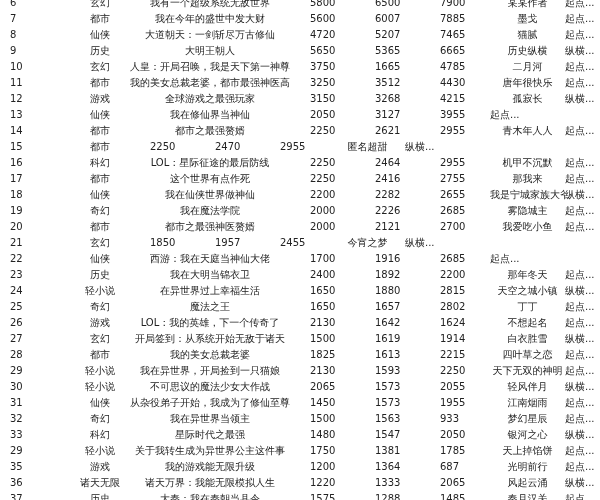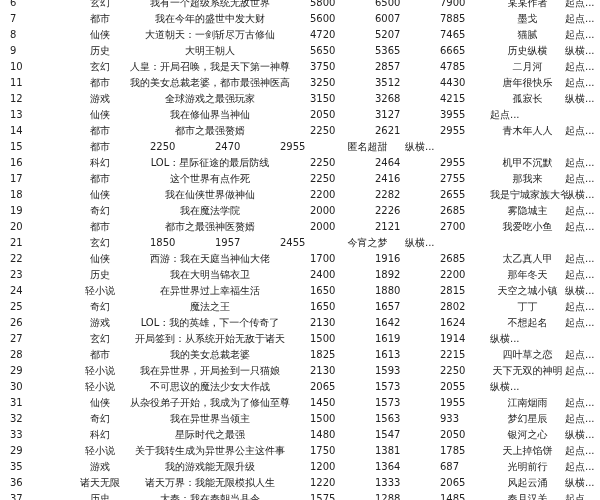--- a/index.html
+++ b/index.html
@@ -57,21 +57,21 @@
     <span class="c-n2">5365</span>
     <span class="c-n3">6665</span>
     <span class="c-author">历史纵横</span>
     <span class="c-site">纵横...</span>
   </div>
     <div class="row">
     <span class="c-rank">10</span>
     <span class="c-genre">玄幻</span>
     <span class="c-title">人皇：开局召唤，我是天下第一神尊</span>
     <span class="c-n1">3750</span>
-    <span class="c-n2">2857</span>
+    <span class="c-n2">1665</span>
     <span class="c-n3">4785</span>
     <span class="c-author">二月河</span>
     <span class="c-site">起点...</span>
   </div>
     <div class="row">
     <span class="c-rank">11</span>
     <span class="c-genre">都市</span>
     <span class="c-title">我的美女总裁老婆，都市最强神医高手</span>
     <span class="c-n1">3250</span>
     <span class="c-n2">3512</span>
@@ -176,21 +176,20 @@
     <span class="c-author">今宵之梦</span>
     <span class="c-site">纵横...</span>
   </div>
     <div class="row">
     <span class="c-rank">22</span>
     <span class="c-genre">仙侠</span>
     <span class="c-title">西游：我在天庭当神仙大佬</span>
     <span class="c-n1">1700</span>
     <span class="c-n2">1916</span>
     <span class="c-n3">2685</span>
-    <span class="c-author">太乙真人甲</span>
     <span class="c-site">起点...</span>
   </div>
     <div class="row">
     <span class="c-rank">23</span>
     <span class="c-genre">历史</span>
     <span class="c-title">我在大明当锦衣卫</span>
     <span class="c-n1">2400</span>
     <span class="c-n2">1892</span>
     <span class="c-n3">2200</span>
     <span class="c-author">那年冬天</span>
@@ -226,20 +225,21 @@
     <span class="c-author">不想起名</span>
     <span class="c-site">起点...</span>
   </div>
     <div class="row">
     <span class="c-rank">27</span>
     <span class="c-genre">玄幻</span>
     <span class="c-title">开局签到：从系统开始无敌于诸天</span>
     <span class="c-n1">1500</span>
     <span class="c-n2">1619</span>
     <span class="c-n3">1914</span>
+    <span class="c-author">白衣胜雪</span>
     <span class="c-site">纵横...</span>
   </div>
     <div class="row">
     <span class="c-rank">28</span>
     <span class="c-genre">都市</span>
     <span class="c-title">我的美女总裁老婆</span>
     <span class="c-n1">1825</span>
     <span class="c-n2">1613</span>
     <span class="c-n3">2215</span>
     <span class="c-author">四叶草之恋</span>
@@ -255,20 +255,21 @@
     <span class="c-author">天下无双的神明</span>
     <span class="c-site">起点...</span>
   </div>
     <div class="row">
     <span class="c-rank">30</span>
     <span class="c-genre">轻小说</span>
     <span class="c-title">不可思议的魔法少女大作战</span>
     <span class="c-n1">2065</span>
     <span class="c-n2">1573</span>
     <span class="c-n3">2055</span>
+    <span class="c-author">轻风伴月</span>
     <span class="c-site">纵横...</span>
   </div>
     <div class="row">
     <span class="c-rank">31</span>
     <span class="c-genre">仙侠</span>
     <span class="c-title">从杂役弟子开始，我成为了修仙至尊</span>
     <span class="c-n1">1450</span>
     <span class="c-n2">1573</span>
     <span class="c-n3">1955</span>
     <span class="c-author">江南烟雨</span>

